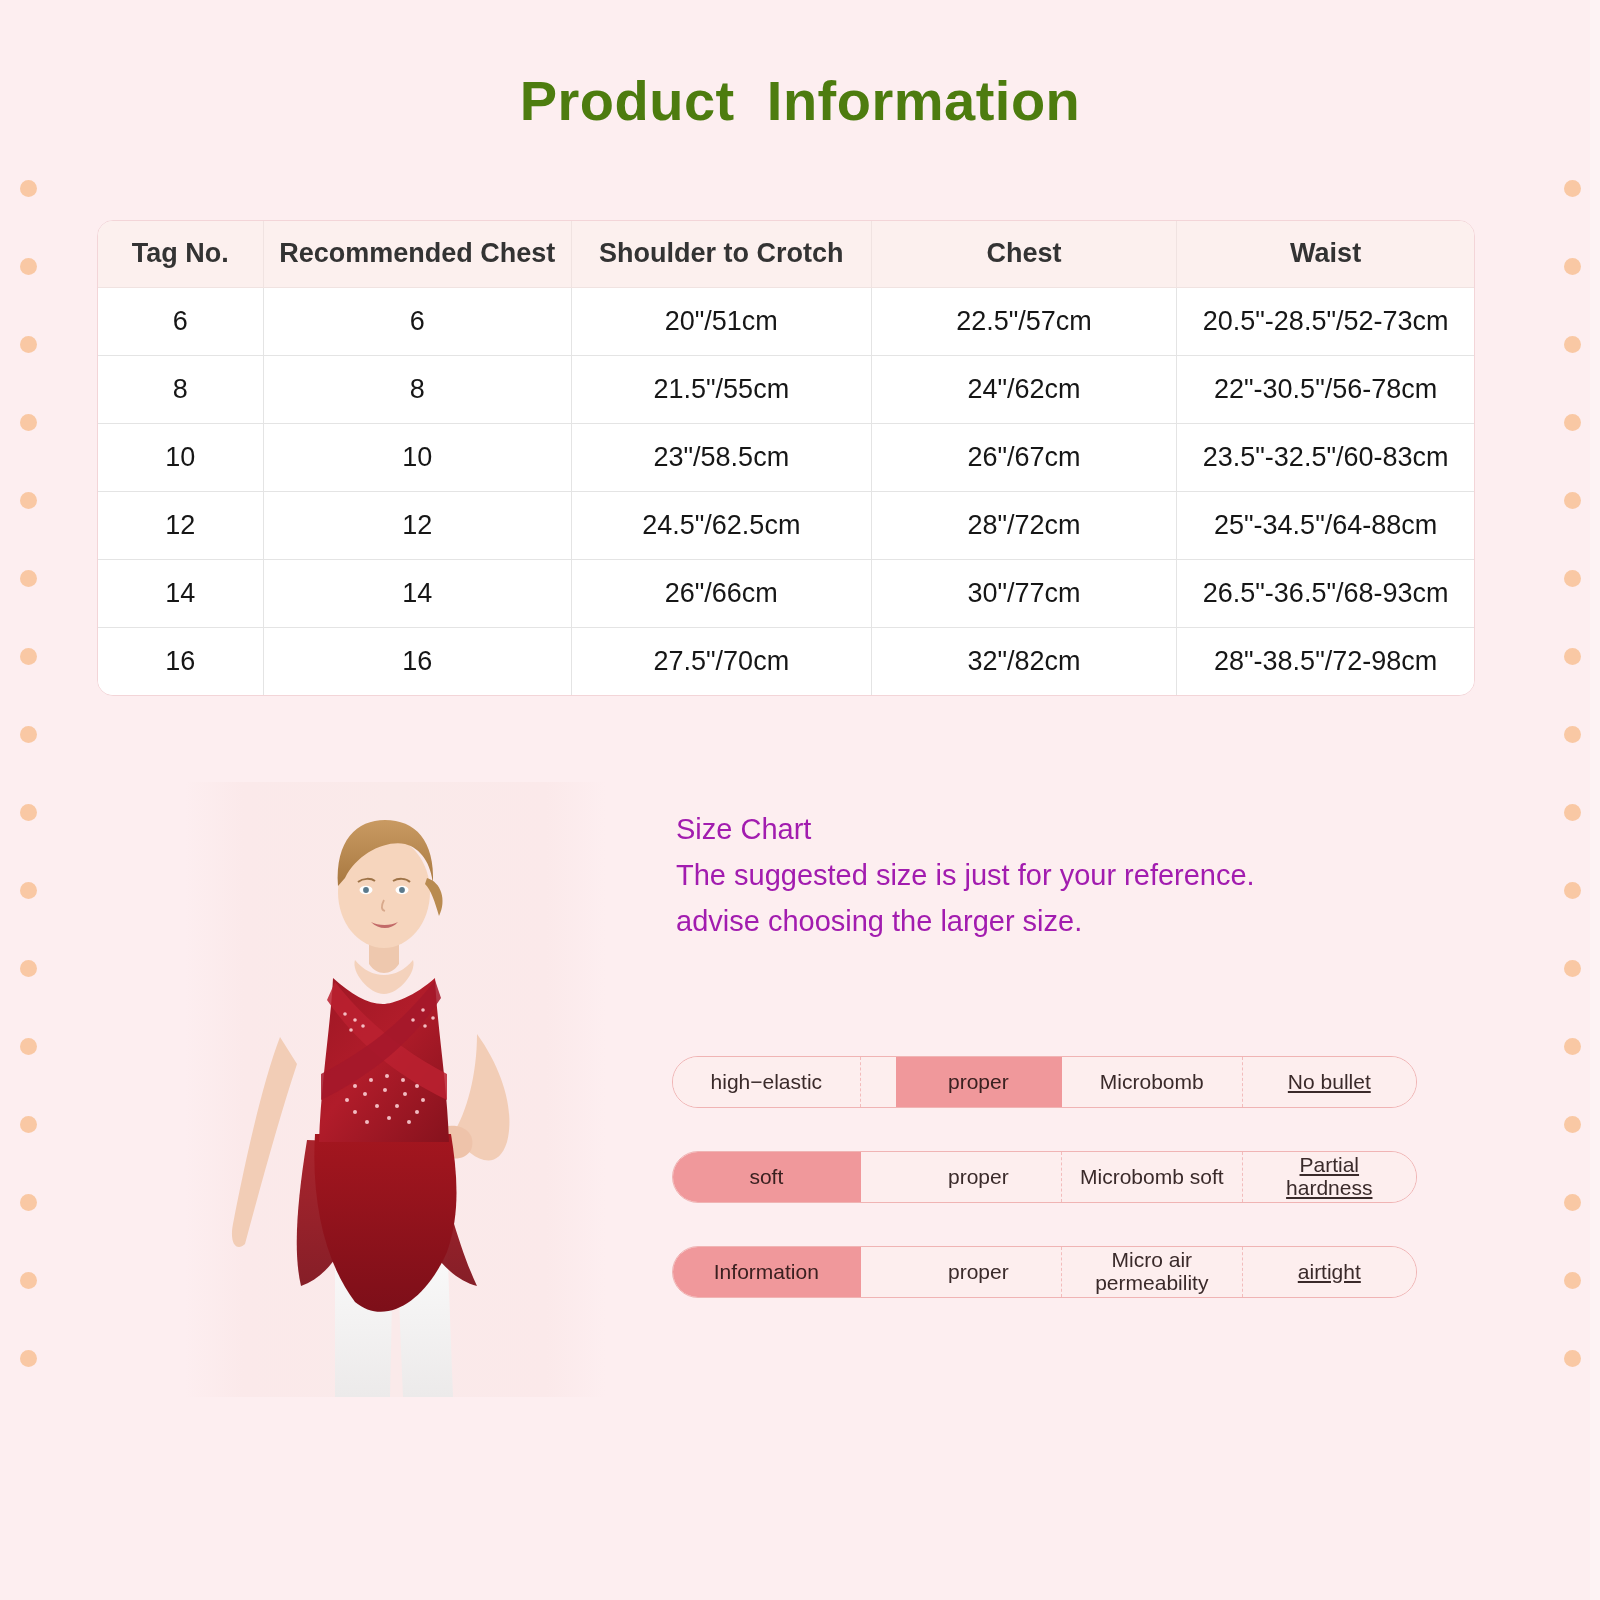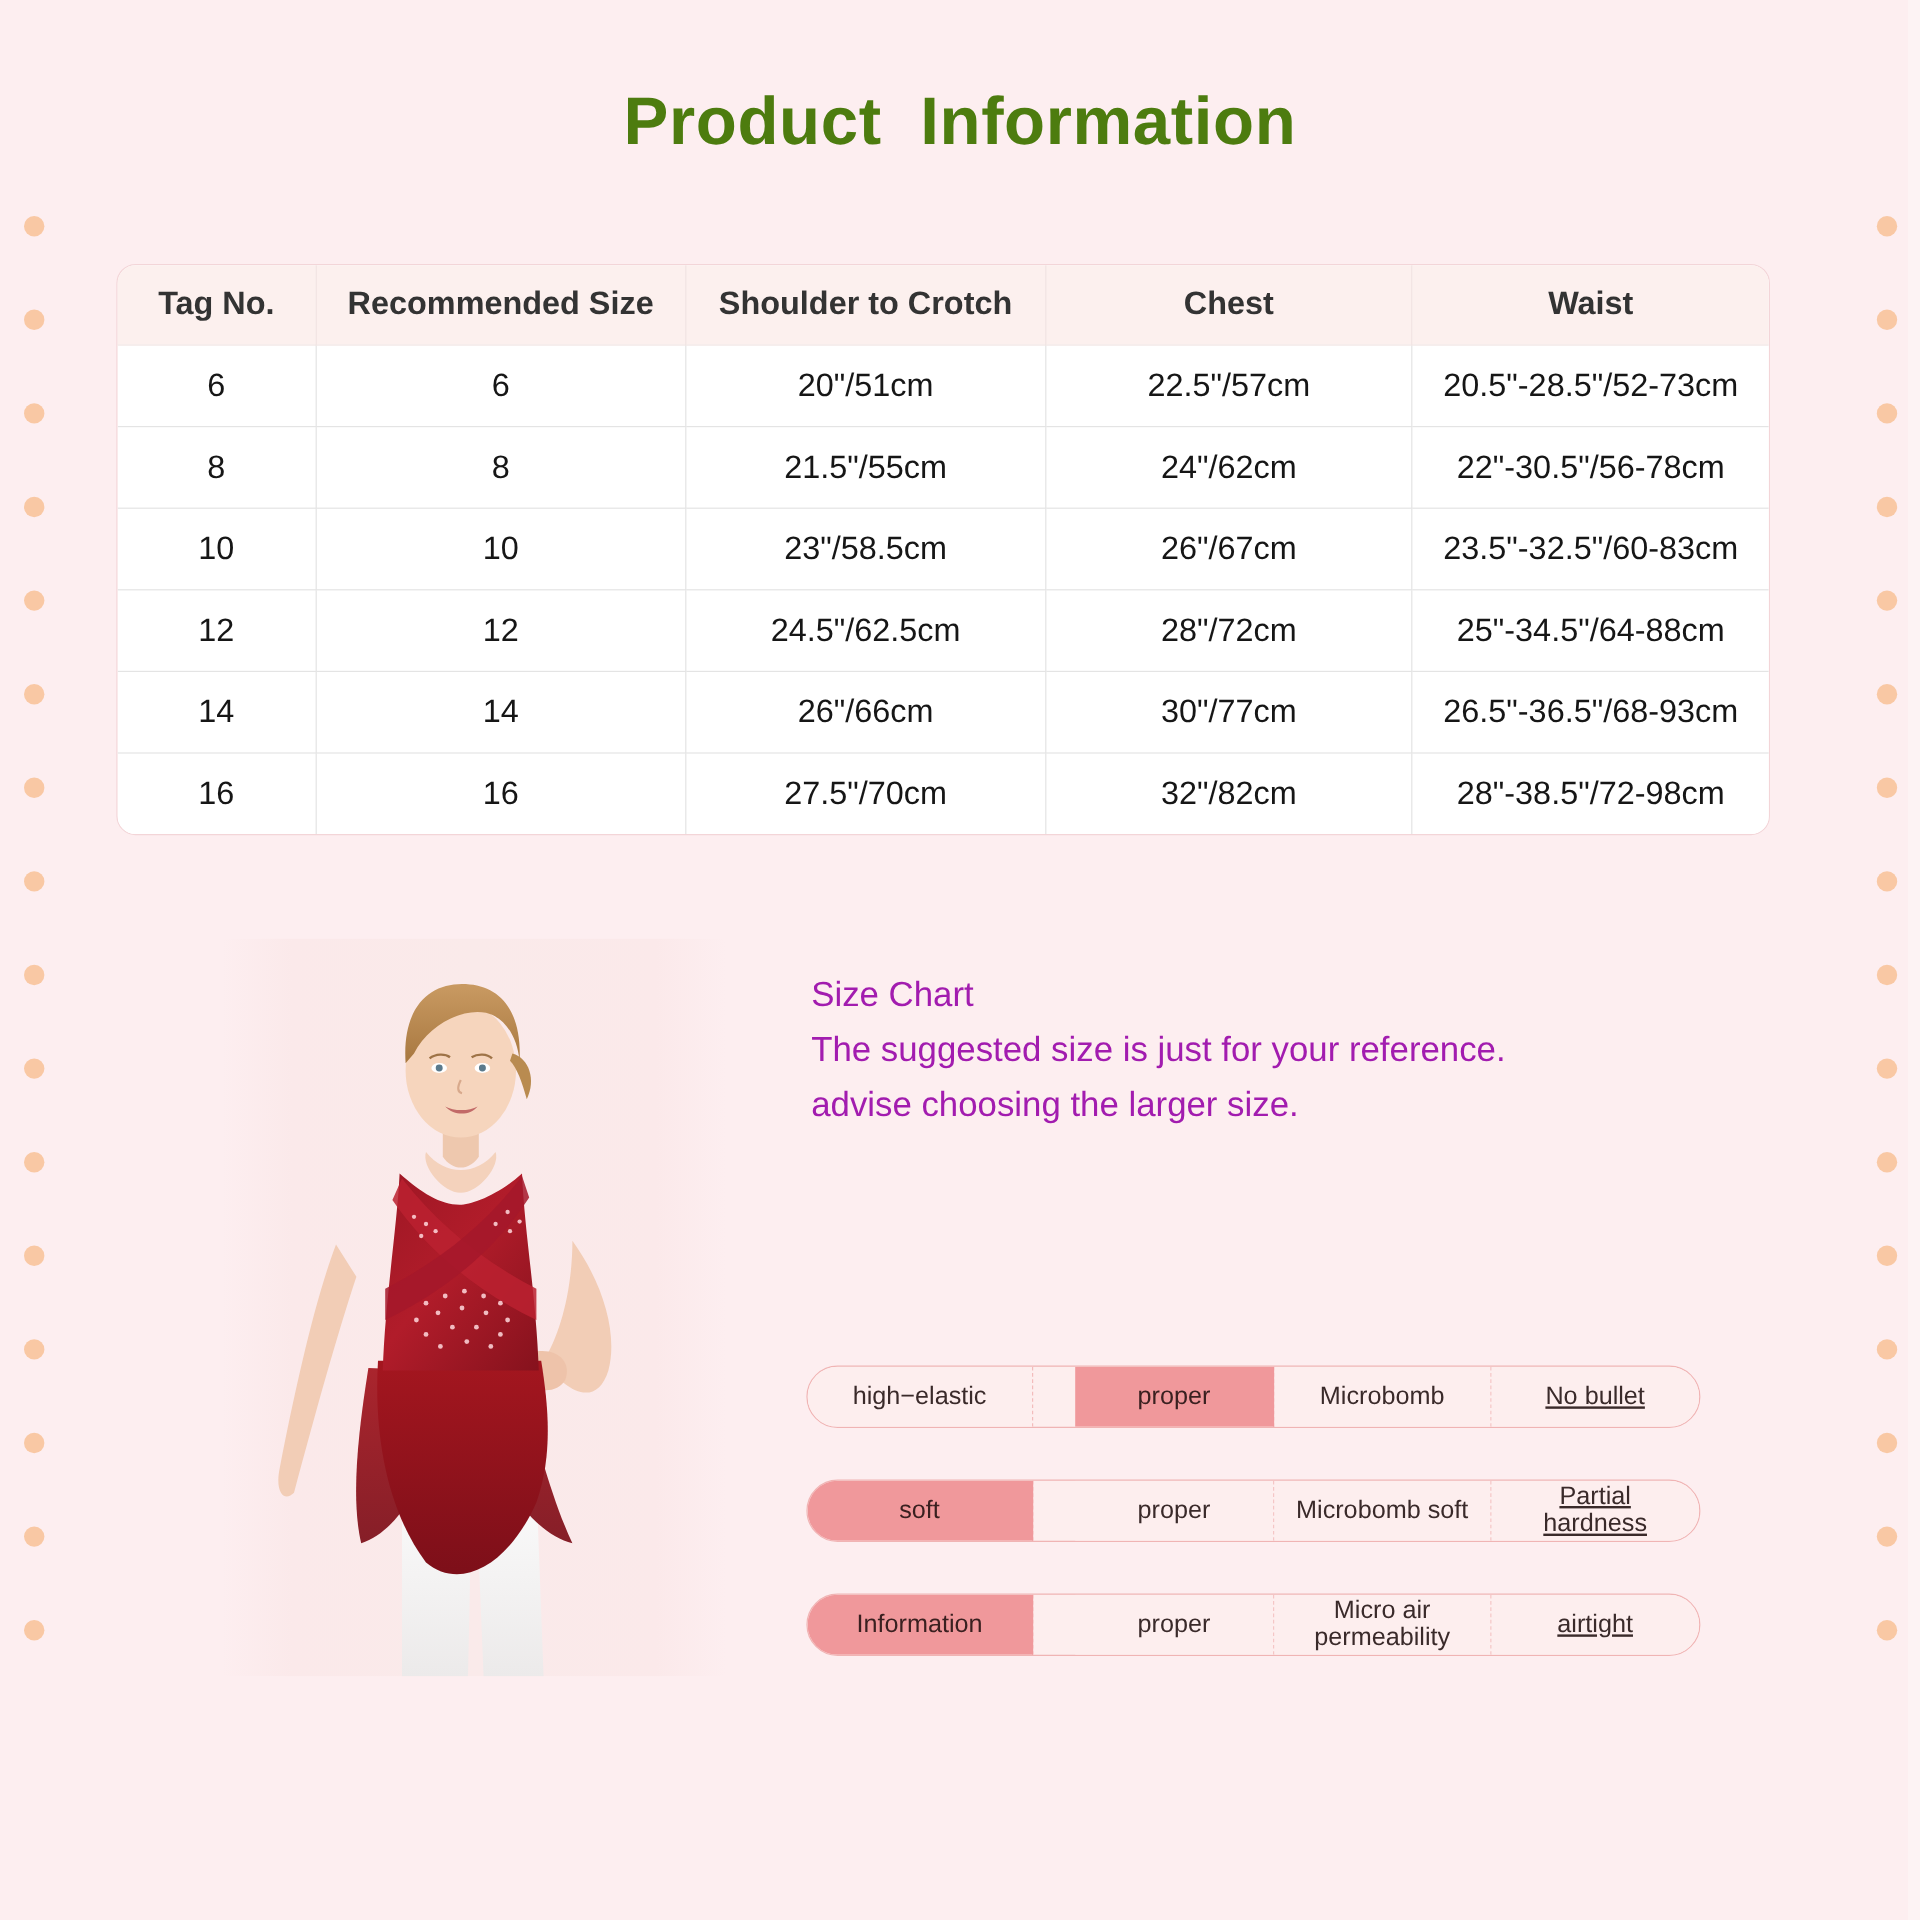--- a/index.html
+++ b/index.html
@@ -126,21 +126,21 @@
   .note-line {
     font-size: 29px;
     line-height: 46px;
     color: #a21caf;
     white-space: nowrap;
   }
 
   
   .bars {
     position: absolute;
-    top: 1138px;
+    top: 1056px;
     left: 672px;
     width: 745px;
   }
   .bar {
     display: flex;
     height: 52px;
     margin-bottom: 43px;
     border: 1.5px solid #f0b4b4;
     border-radius: 26px;
     overflow: hidden;
@@ -219,21 +219,21 @@
     <colgroup>
       <col class="col-tag">
         <col class="col-rec">
         <col class="col-sh">
         <col class="col-chest">
         <col class="col-waist">
     </colgroup>
     <thead>
       <tr>
         <th>Tag No.</th>
-        <th>Recommended Size</th>
+        <th>Recommended Chest</th>
         <th>Shoulder to Crotch</th>
         <th>Chest</th>
         <th>Waist</th>
       </tr>
     </thead>
     <tbody>
       <tr>
         <td>6</td>
         <td>6</td>
         <td>20"/51cm</td>

